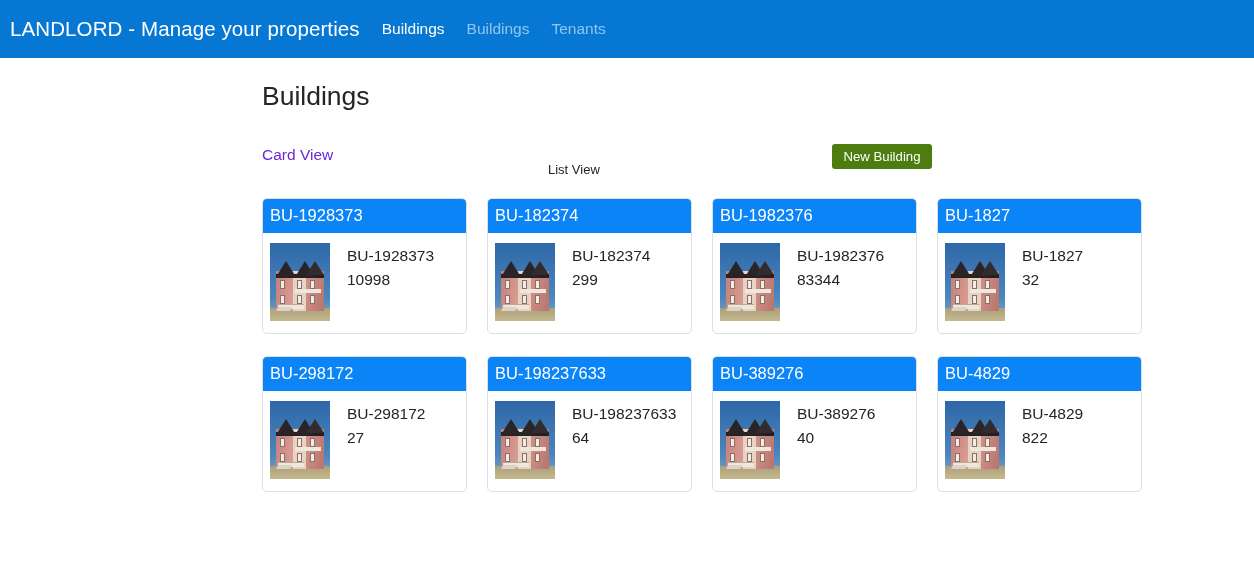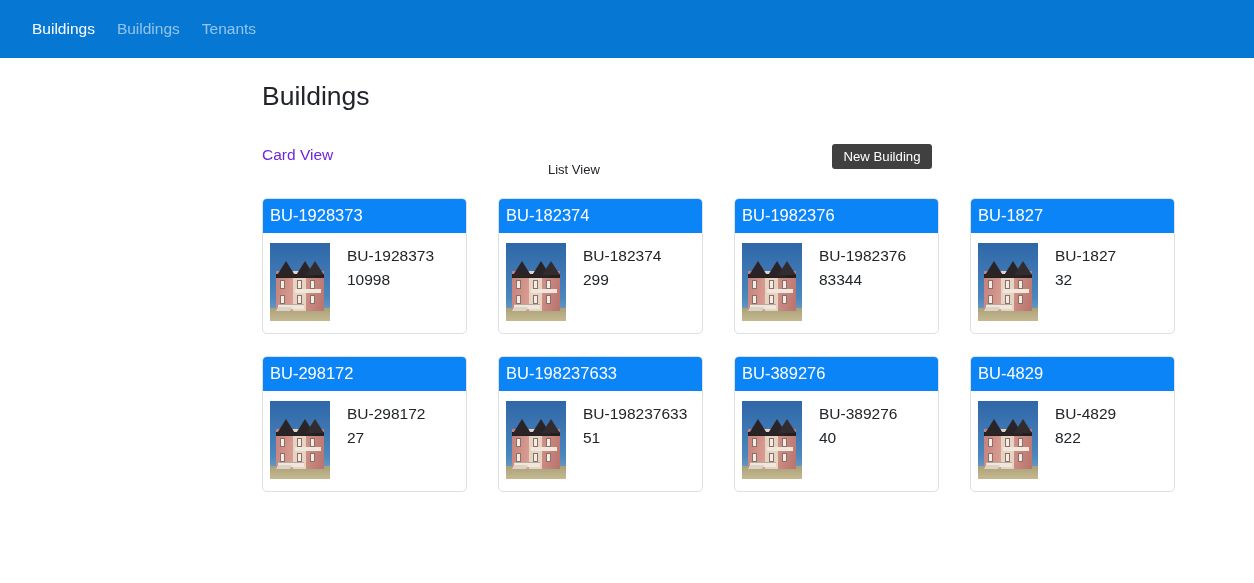--- a/index.html
+++ b/index.html
@@ -77,42 +77,42 @@
     font-size: 13px;
     color: #212529;
     white-space: nowrap;
     cursor: pointer;
   }
   .new-building-btn {
     position: absolute;
     left: 832px; top: 86px;
     width: 100px;
     height: 25px;
-    background: #404040;
+    background: #4d7c0f;
     color: #ffffff;
     border: none;
     border-radius: 3px;
     font-family: "Liberation Sans", sans-serif;
     font-size: 13.2px;
     line-height: 25px;
     padding: 0;
     text-align: center;
     cursor: pointer;
     white-space: nowrap;
   }
 
   
   .card-grid {
     position: absolute;
     left: 262px; top: 140px;
     width: 920px;
   }
   .card-row {
     display: flex;
-    gap: 31px;
+    gap: 20px;
     margin-bottom: 22px;
   }
   .bldg-card {
     width: 205px;
     background: #ffffff;
     border: 1px solid #dddfe2;
     border-radius: 5px;
     overflow: hidden;
     box-shadow: 0 0 0 rgba(0,0,0,0);
     cursor: pointer;
@@ -208,20 +208,21 @@
     font-size: 15.5px;
     color: #212529;
     line-height: 24px;
     white-space: nowrap;
   }
 </style>
 </head>
 <body>
 
 <div class="navbar">
+  <span class="brand">LANDLORD - Manage your properties</span>
   <div class="nav-links">
     <a class="nav-link active" href="#">Buildings</a>
     <a class="nav-link" href="#">Buildings</a>
     <a class="nav-link" href="#">Tenants</a>
   </div>
 </div>
 
 <div class="page">
 
   <div class="page-title">Buildings</div>
@@ -412,21 +413,21 @@
                 <div class="win w3"></div>
               <div class="win w4"></div>
                 <div class="win w5"></div>
                 <div class="win w6"></div>
               <div class="porch"></div>
                 <div class="steps"></div>
             </div>
           </div>
           <div class="card-text">
             <div>BU-198237633</div>
-            <div>51</div>
+            <div>64</div>
           </div>
         </div>
       </div>
 
       <div class="bldg-card">
         <div class="card-head">BU-389276</div>
         <div class="card-body">
           <div class="thumb">
             <div class="sky"></div>
               <div class="ground"></div>

